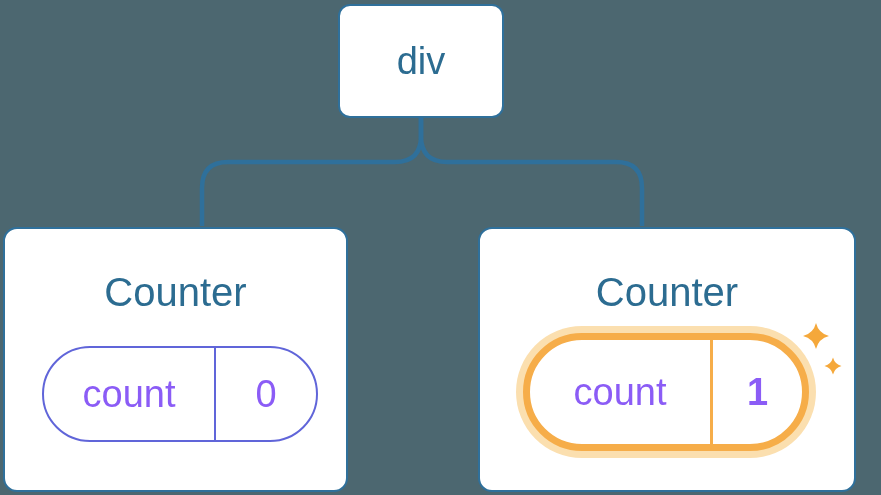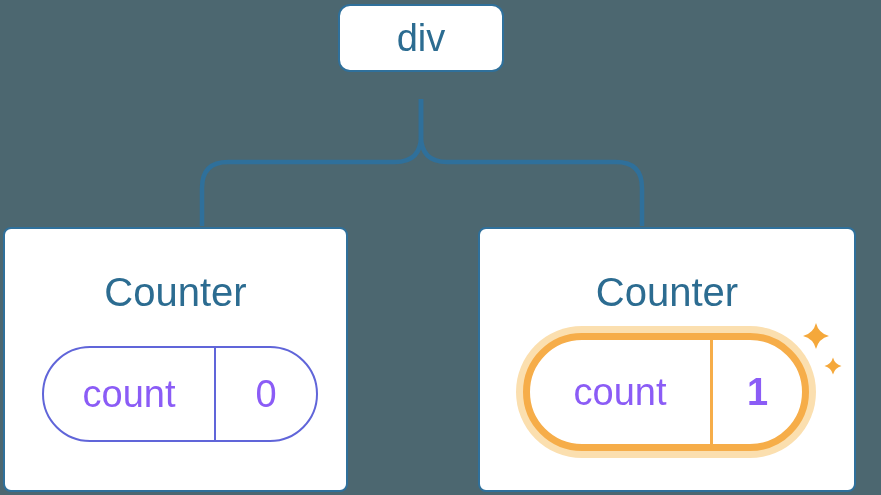--- a/index.html
+++ b/index.html
@@ -15,36 +15,36 @@
     overflow: hidden;
   }
   .connectors {
     position: absolute; left: 0; top: 0;
     width: 881px; height: 495px;
     pointer-events: none;
   }
   .node-root {
     position: absolute;
     left: 338px; top: 4px;
-    width: 166px; height: 68px;
+    width: 166px; height: 114px;
     background: #ffffff;
     border: 2.5px solid #2F709B;
     border-radius: 12px;
     box-sizing: border-box;
     display: flex; align-items: center; justify-content: center;
     font-size: 38px; font-weight: 500;
     color: #2C6C91;
   }
   .card {
     position: absolute;
     top: 227px;
     height: 265px;
     background: #ffffff;
     border: 2.5px solid #2F709B;
-    border-radius: 8px;
+    border-radius: 14px;
     box-sizing: border-box;
   }
   .card-left  { left: 3px;   width: 345px; }
   .card-right { left: 478px; width: 378px; }
   .card-title {
     position: absolute;
     left: 0; top: 40px; width: 100%;
     text-align: center;
     font-size: 40px; font-weight: 500;
     color: #2C6C91;

